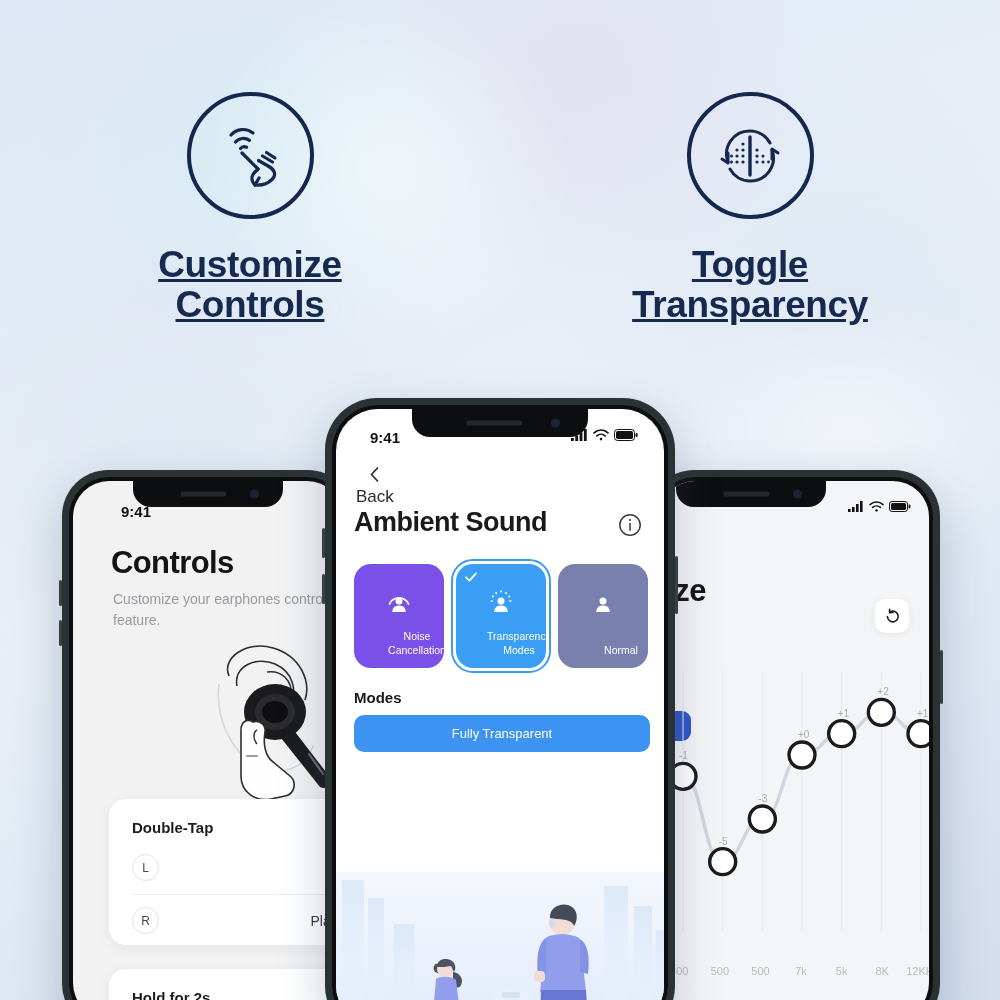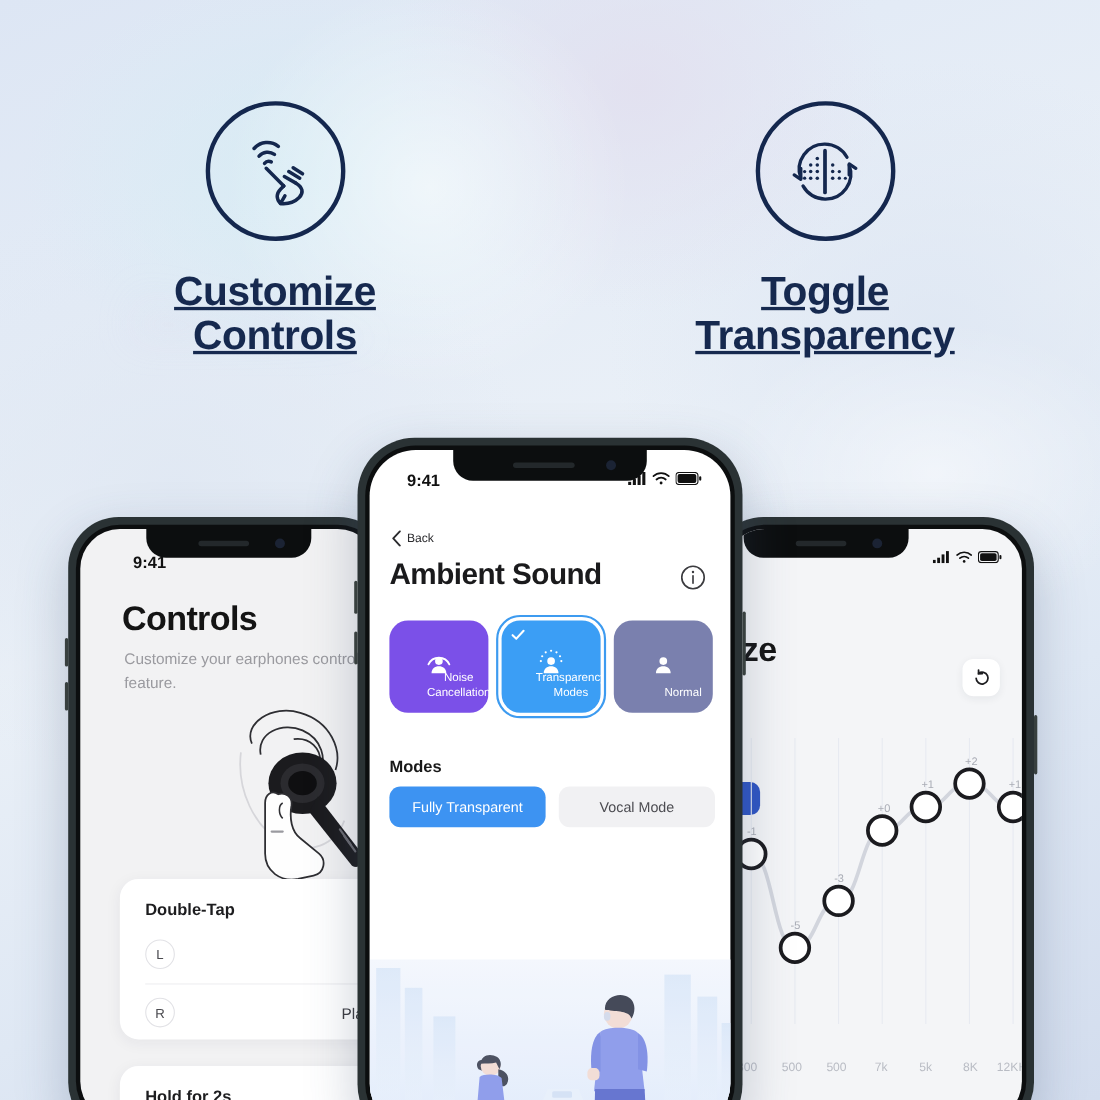--- a/index.html
+++ b/index.html
@@ -92,25 +92,25 @@
   .rp-eq{position:absolute;left:0;top:150px;width:284px;height:360px;}
   .rp-axis{position:absolute;left:0;bottom:14px;width:284px;display:flex;}
   .rp-axis span{flex:1;text-align:center;font-size:11px;color:#b9bcc4;}
 
   
   #phoneCenter{left:325px;top:398px;width:350px;height:640px;z-index:20;border-radius:52px;}
   #phoneCenter .inner{border-radius:46px;}
   #phoneCenter .screen{border-radius:42px;background:#fff;}
   .cp-time{position:absolute;left:34px;top:20px;font-size:15px;font-weight:bold;color:#111;}
   .cp-status{position:absolute;right:26px;top:20px;display:flex;align-items:center;gap:5px;}
-  .cp-back{position:absolute;left:20px;top:73px;display:flex;align-items:center;gap:5px;font-size:11px;color:#2b2b2e;}
+  .cp-back{position:absolute;left:20px;top:58px;display:flex;align-items:center;gap:5px;font-size:17px;color:#2b2b2e;flex-direction:column;}
   .cp-h1{position:absolute;left:18px;top:98px;font-size:27px;font-weight:bold;color:#1a1a1c;letter-spacing:-.5px;}
   .cp-info{position:absolute;right:22px;top:104px;width:24px;height:24px;}
   .cp-tiles{position:absolute;left:18px;top:155px;width:296px;display:flex;gap:12px;}
-  .tile{width:90px;height:84px;border-radius:17px;position:relative;
+  .tile{width:90px;height:104px;border-radius:17px;position:relative;
     display:flex;flex-direction:column;align-items:center;justify-content:flex-end;padding-bottom:11px;box-sizing:border-box;padding-left:36px;}
   .tile .ticon{position:absolute;top:24px;left:50%;transform:translateX(-50%);}
   .tile .tlabel{font-size:10.5px;color:#fff;text-align:center;line-height:1.28;font-weight:500;}
   .tile.sel{outline:2px solid #3d9bf0;outline-offset:3px;}
   .tile .check{position:absolute;left:8px;top:6px;}
   .cp-modes-h{position:absolute;left:18px;top:280px;font-size:15px;font-weight:bold;color:#191919;}
   .cp-modes{position:absolute;left:18px;top:306px;width:296px;display:flex;gap:12px;}
   .mbtn{flex:1;height:37px;border-radius:10px;display:flex;align-items:center;justify-content:center;
     font-size:13px;}
   .mbtn.on{background:#3d93f2;color:#fff;}
@@ -406,21 +406,20 @@
             </div>
             <div class="tlabel">
               <span>Normal</span>
             </div>
           </div>
         </div>
 
         <div class="cp-modes-h">Modes</div>
         <div class="cp-modes">
           <div class="mbtn on" style="background: rgb(61, 147, 242);">Fully Transparent</div>
-          <div class="mbtn off">Vocal Mode</div>
         </div>
 
         <div class="cp-illus">
           <svg width="342" height="155" viewBox="0 0 342 155">
             <defs>
               <linearGradient id="skyG" x1="0" y1="0" x2="0" y2="1">
                 <stop offset="0%" stop-color="#f2f6fd"></stop>
                   <stop offset="100%" stop-color="#dde8fb"></stop>
               </linearGradient>
               <linearGradient id="bldG" x1="0" y1="0" x2="0" y2="1">

